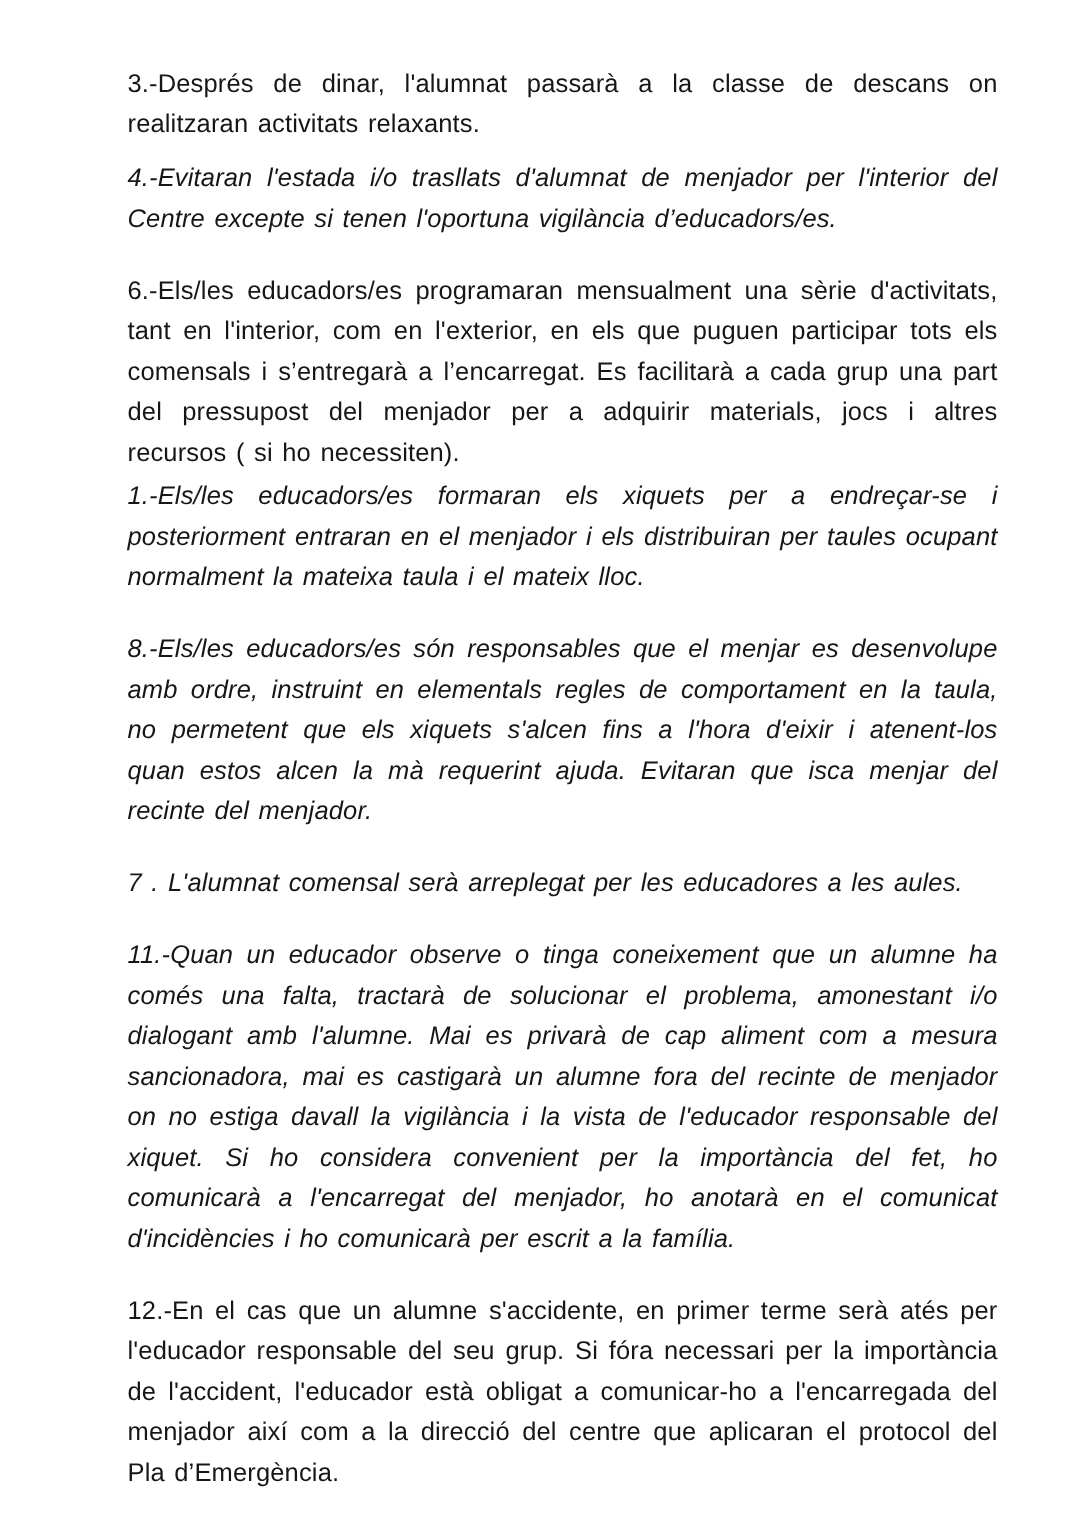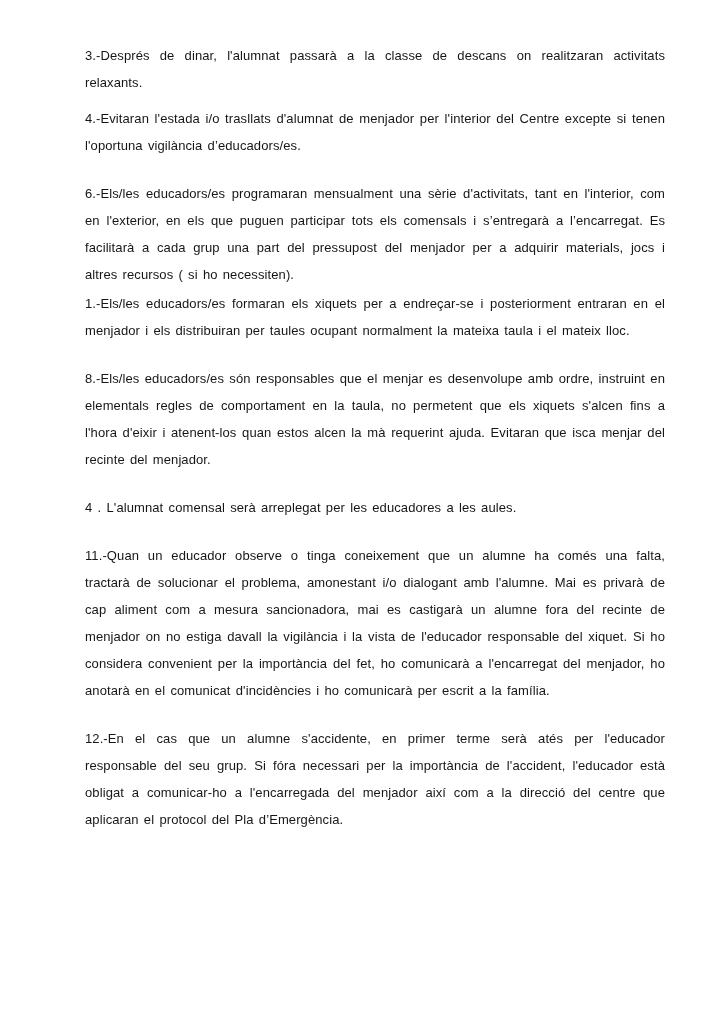--- a/index.html
+++ b/index.html
@@ -9,40 +9,40 @@
   }
   .page {
     position: relative;
     width: 724px;
     height: 1024px;
     background: #ffffff;
     overflow: hidden;
     box-sizing: border-box;
     padding: 42px 59px 30px 85px;
     font-family: "Liberation Sans", "DejaVu Sans", sans-serif;
-    font-size: 13px;
+    font-size: 17px;
     line-height: 27px;
     color: #161616;
     -webkit-font-smoothing: antialiased;
   }
   .para {
     margin: 0 0 9px 0;
     text-align: justify;
     letter-spacing: 0.1px;
     word-spacing: 1.5px;
   }
-  .para.gap-lg { margin-bottom: 21px; }
+  .para.gap-lg { margin-bottom: 21px; font-style: italic; }
   .para.gap-sm { margin-bottom: 2px; }
   .para.indent { text-indent: 18px; }
 </style>
 </head>
 <body>
 
 <div class="page">
   <p class="para">3.-Després de dinar, l'alumnat passarà a la classe de descans on realitzaran activitats relaxants.</p>
   <p class="para gap-lg">4.-Evitaran l'estada i/o trasllats d'alumnat de menjador per l'interior del Centre excepte si tenen l'oportuna vigilància d’educadors/es.</p>
   <p class="para gap-sm">6.-Els/les educadors/es programaran mensualment una sèrie d'activitats, tant en l'interior, com en l'exterior, en els que puguen participar tots els comensals i s’entregarà a l’encarregat. Es facilitarà a cada grup una part del pressupost del menjador per a adquirir materials, jocs i altres recursos ( si ho necessiten).</p>
   <p class="para gap-lg">1.-Els/les educadors/es formaran els xiquets per a endreçar-se i posteriorment entraran en el menjador i els distribuiran per taules ocupant normalment la mateixa taula i el mateix lloc.</p>
   <p class="para gap-lg">8.-Els/les educadors/es són responsables que el menjar es desenvolupe amb ordre, instruint en elementals regles de comportament en la taula, no permetent que els xiquets s'alcen fins a l'hora d'eixir i atenent-los quan estos alcen la mà requerint ajuda. Evitaran que isca menjar del recinte del menjador.</p>
-  <p class="para gap-lg">4 . L'alumnat comensal serà arreplegat per les educadores a les aules.</p>
+  <p class="para gap-lg">7 . L'alumnat comensal serà arreplegat per les educadores a les aules.</p>
   <p class="para gap-lg">11.-Quan un educador observe o tinga coneixement que un alumne ha comés una falta, tractarà de solucionar el problema, amonestant i/o dialogant amb l'alumne. Mai es privarà de cap aliment com a mesura sancionadora, mai es castigarà un alumne fora del recinte de menjador on no estiga davall la vigilància i la vista de l'educador responsable del xiquet. Si ho considera convenient per la importància del fet, ho comunicarà a l'encarregat del menjador, ho anotarà en el comunicat d'incidències i ho comunicarà per escrit a la família.</p>
   <p class="para">12.-En el cas que un alumne s'accidente, en primer terme serà atés per l'educador responsable del seu grup. Si fóra necessari per la importància de l'accident, l'educador està obligat a comunicar-ho a l'encarregada del menjador així com a la direcció del centre que aplicaran el protocol del Pla d’Emergència.</p>
 </div>
 
 </body></html>

